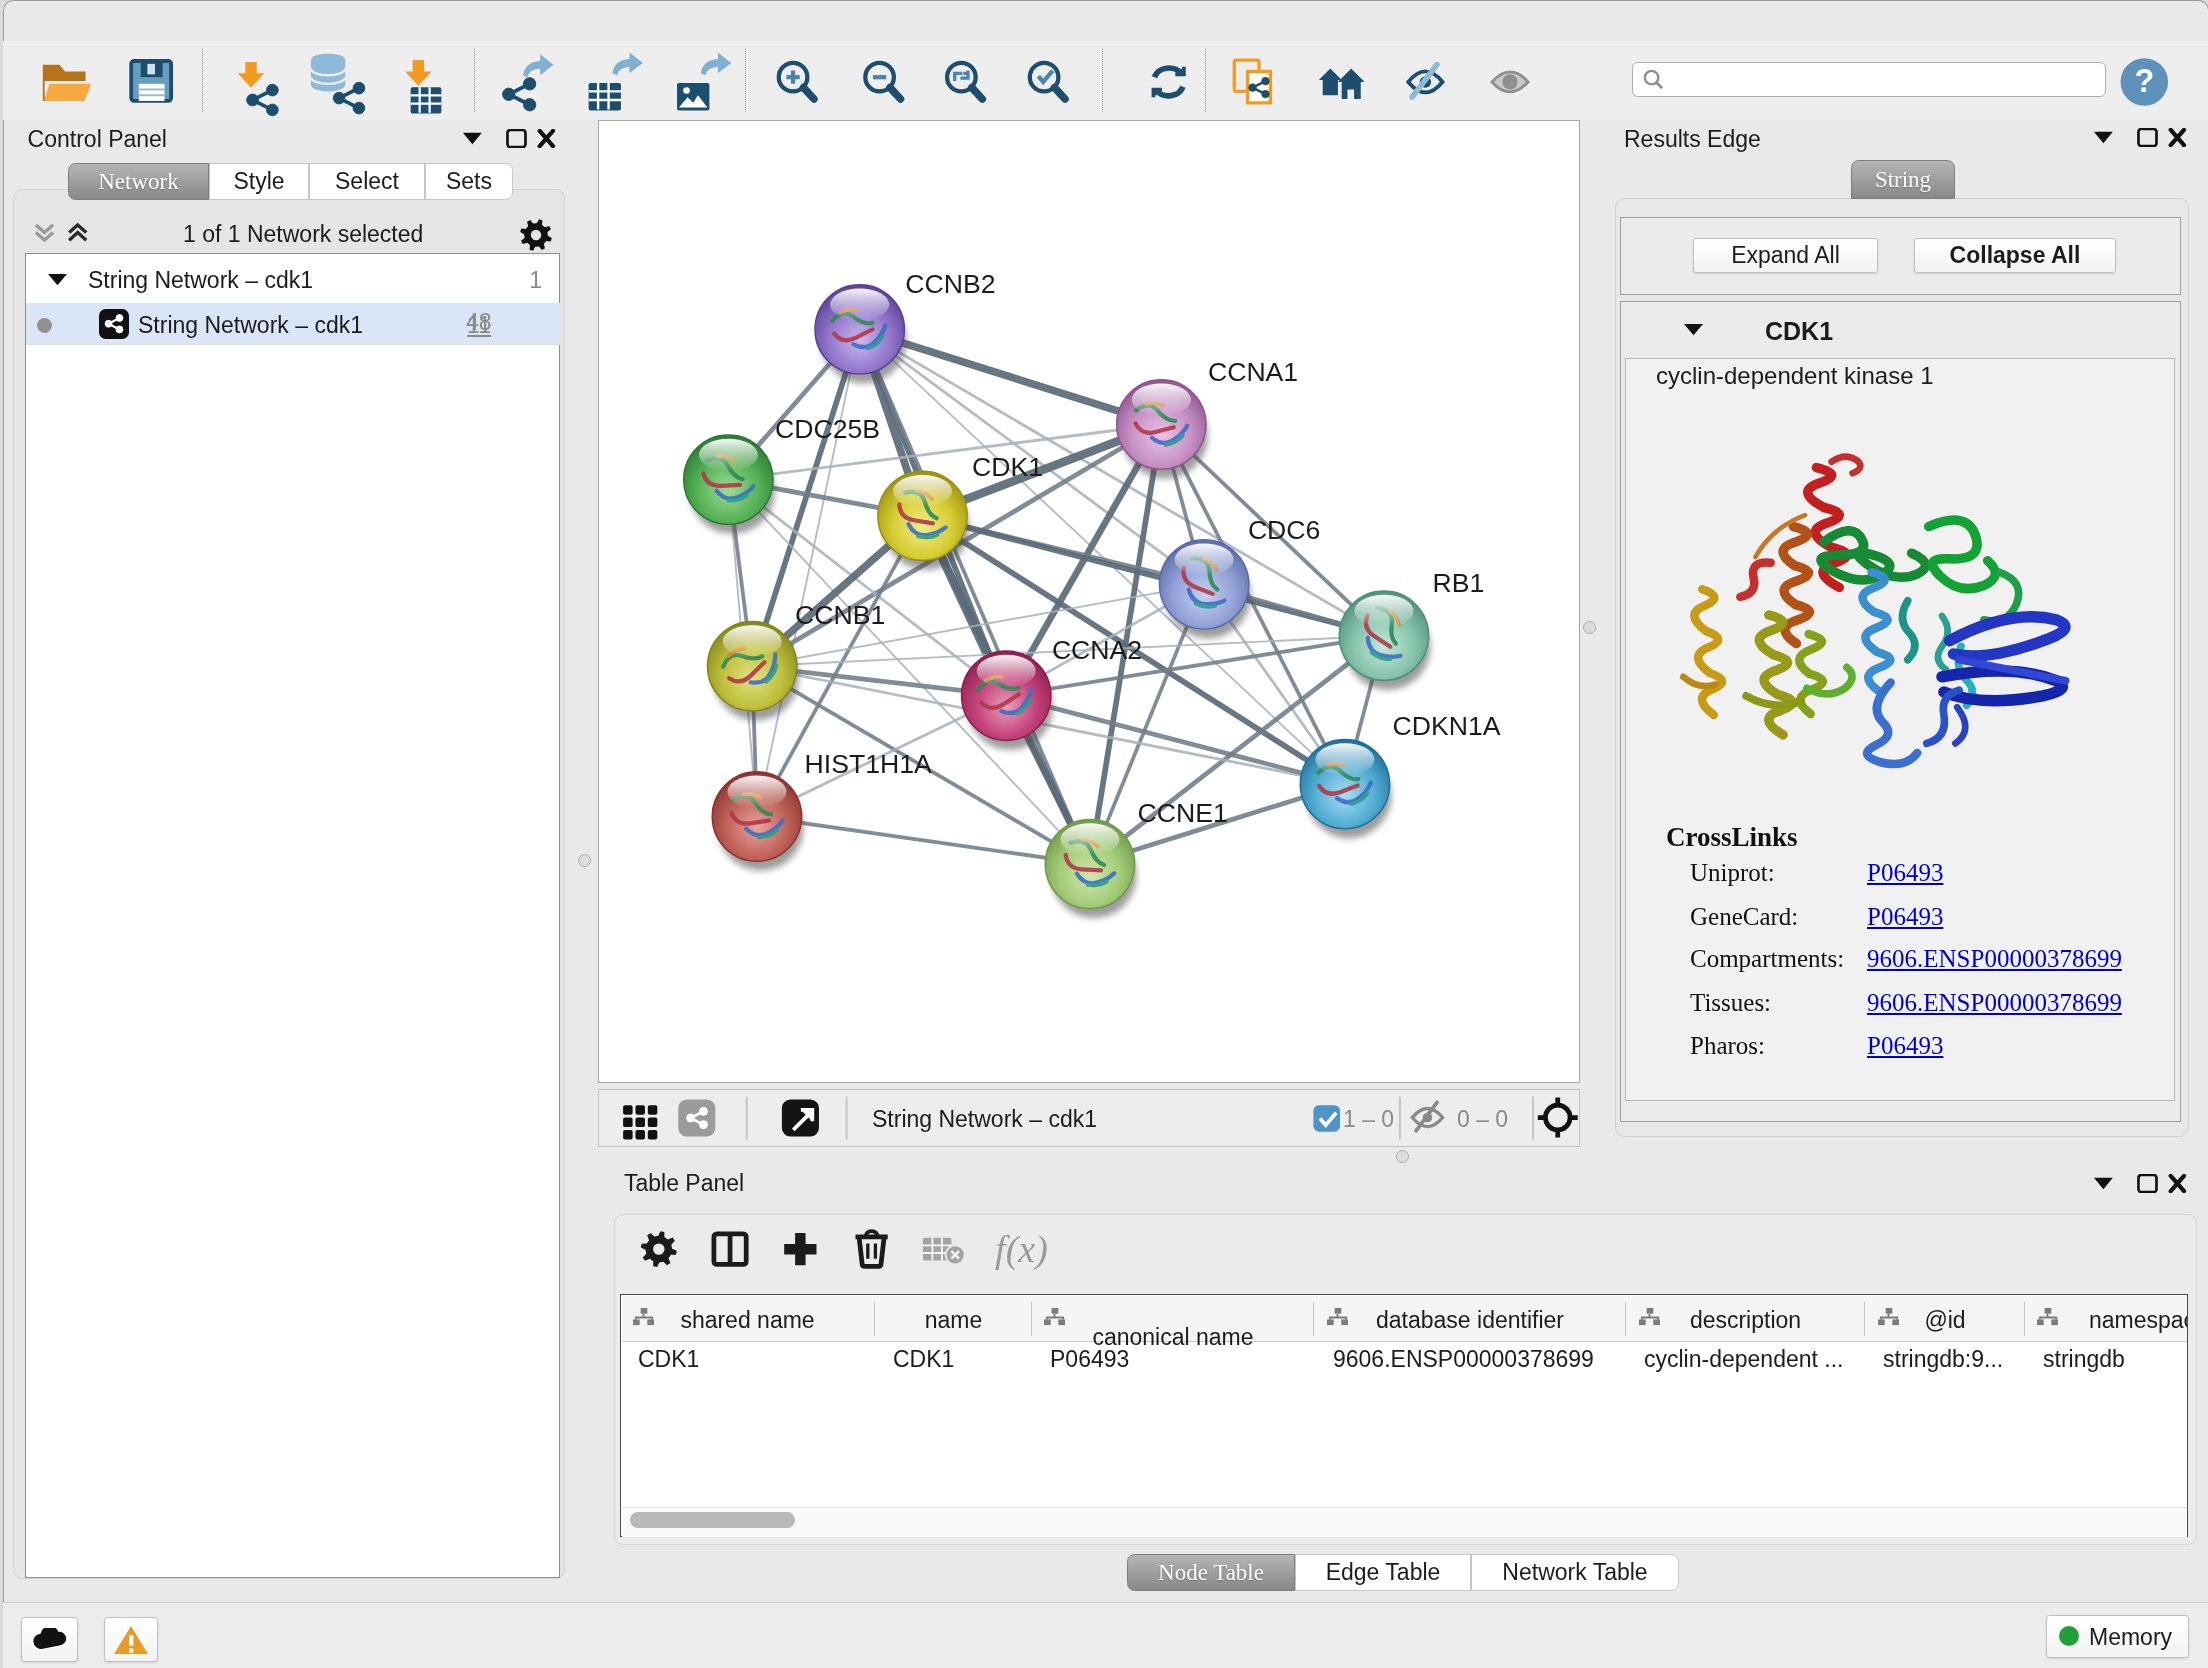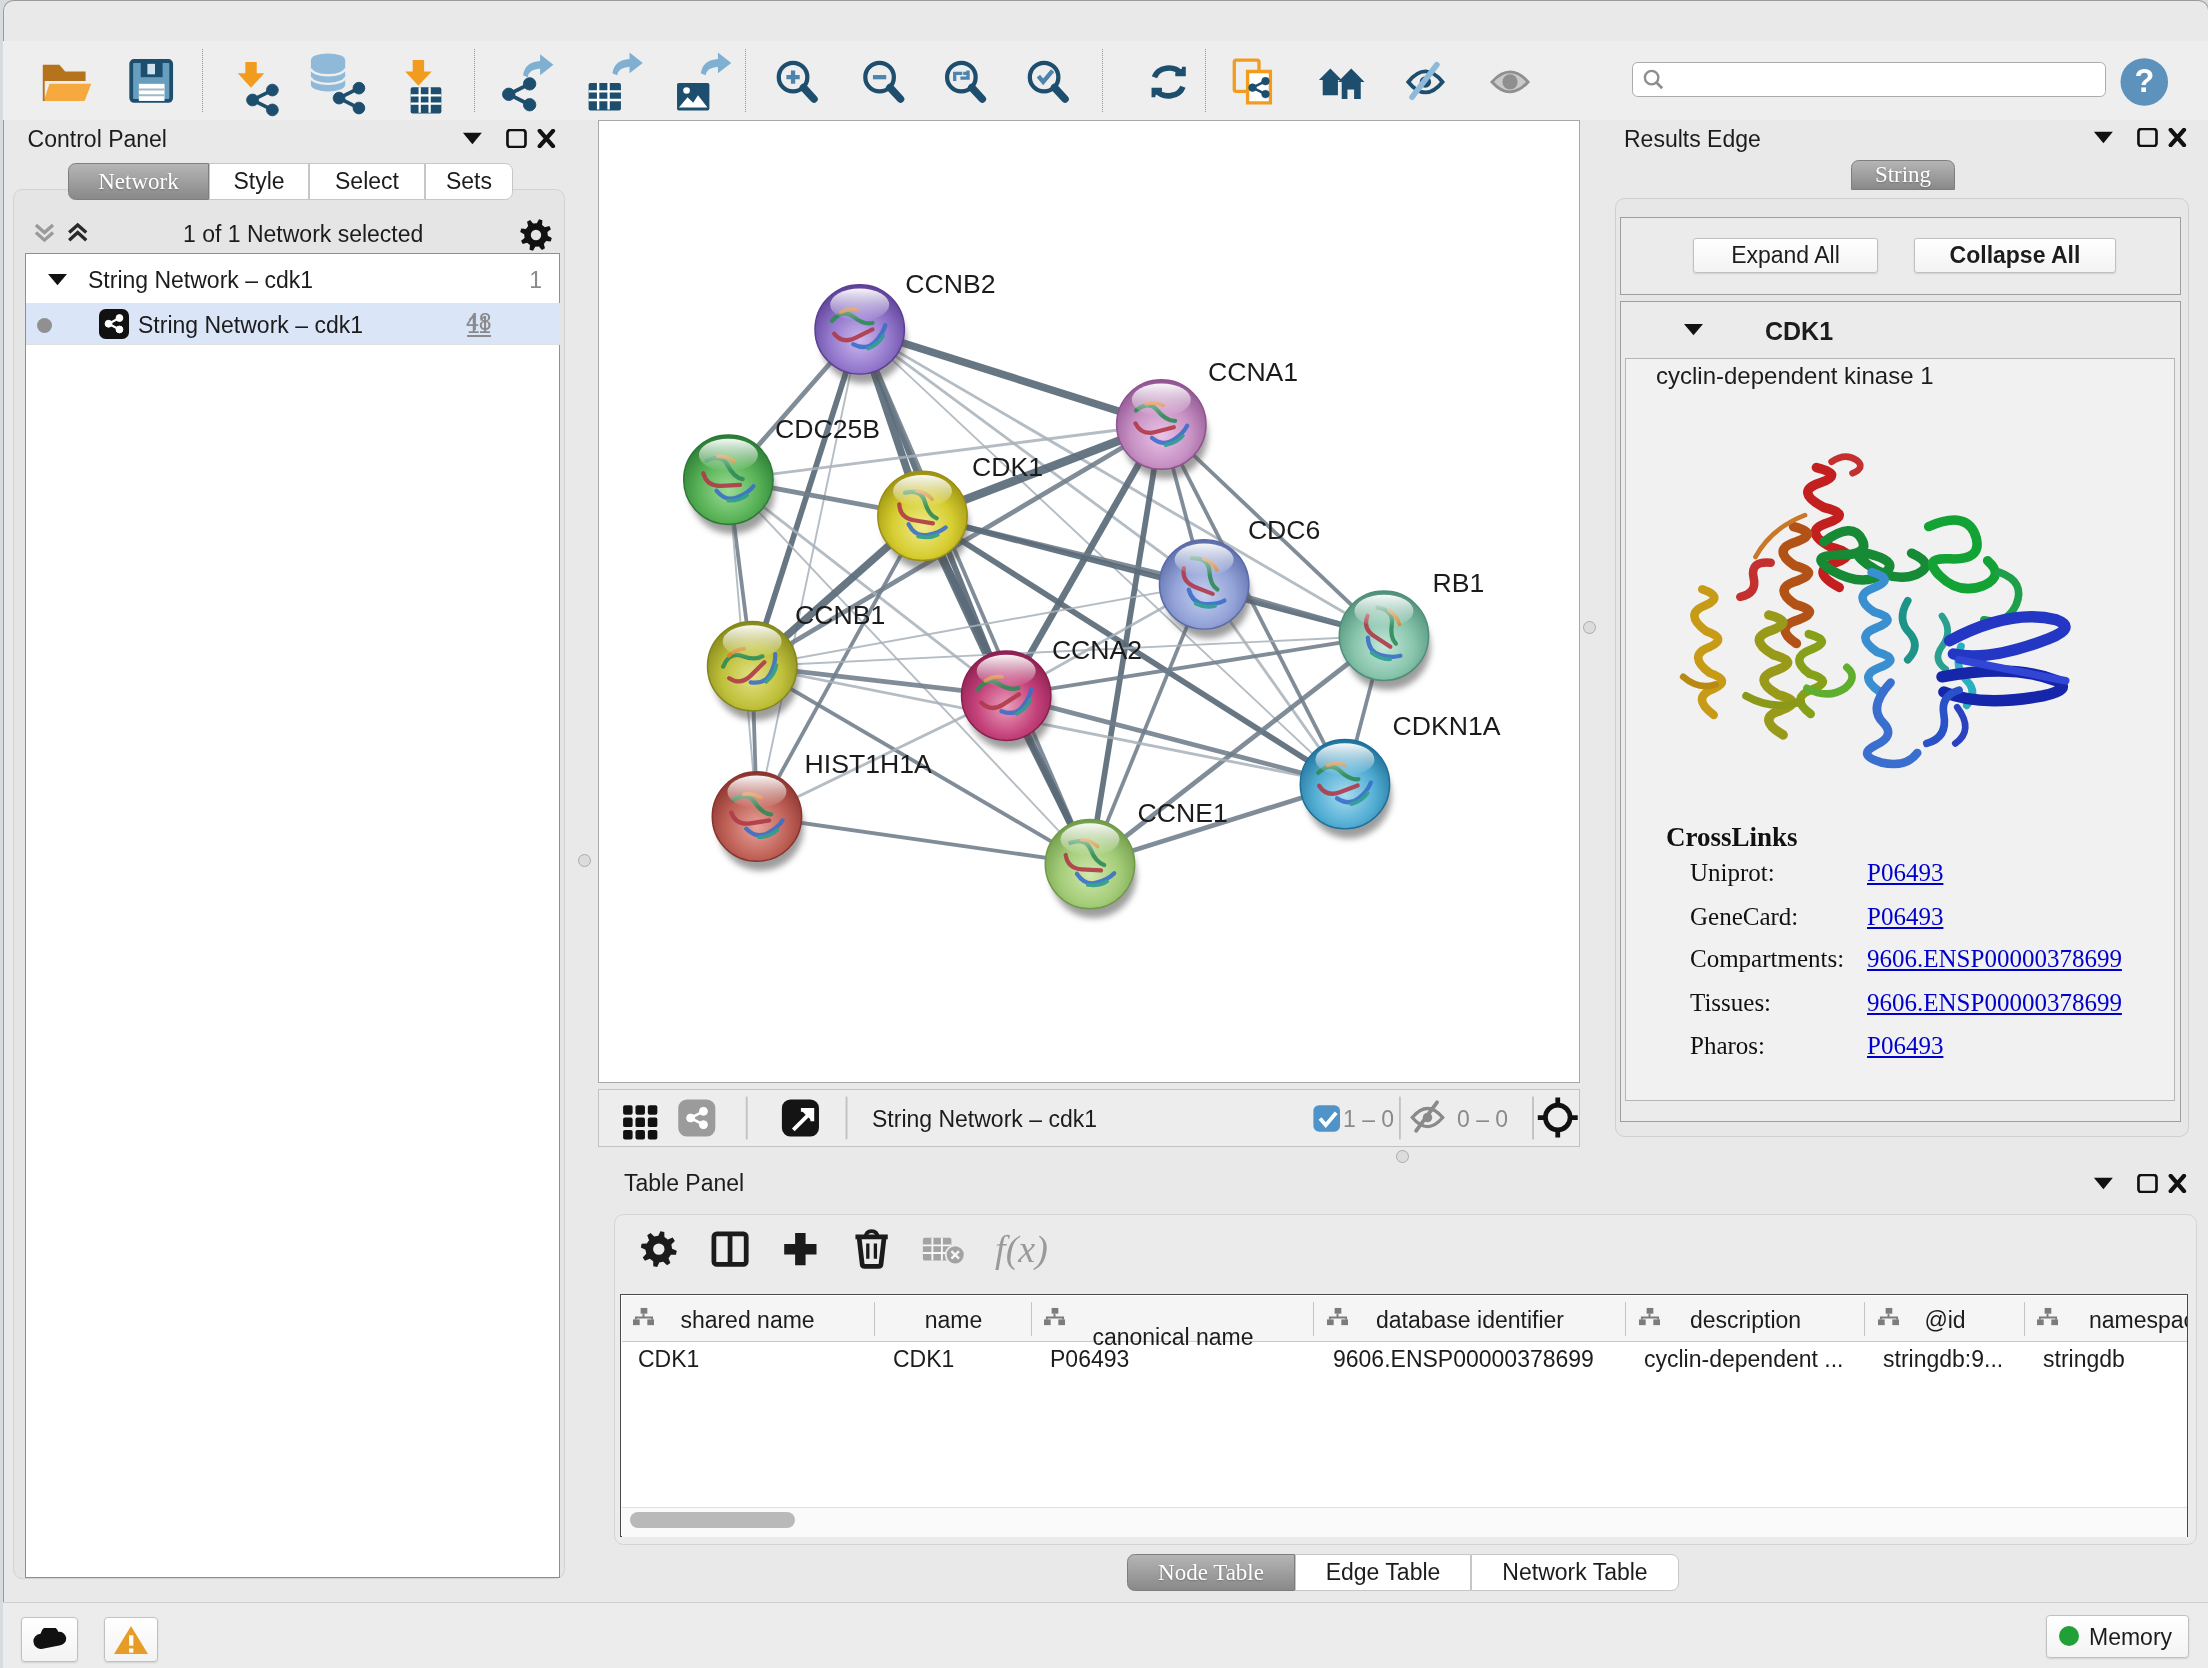--- a/index.html
+++ b/index.html
@@ -420,21 +420,21 @@
       <div class="abs" style="left:578px;top:854px;width:13.3px;height:13.3px;border-radius:50%;background:#dcdcdc;border:1px solid #ababab;box-sizing:border-box;"></div>
       <div class="abs" style="left:1583px;top:621px;width:13.3px;height:13.3px;border-radius:50%;background:#dcdcdc;border:1px solid #ababab;box-sizing:border-box;"></div>
       <div class="abs" style="left:1396px;top:1150px;width:13.3px;height:13.3px;border-radius:50%;background:#dcdcdc;border:1px solid #ababab;box-sizing:border-box;"></div>
       <div class="abs t" style="left:1624px;top:126px;">Results Edge</div>
       <svg class="abs" style="left:2092px;top:128px;" width="110" height="19" viewBox="0 0 116 20">
         <path d="M2,4 h20 l-10,12 z" fill="#111"></path>
         <rect x="49" y="1" width="19" height="18" rx="3" fill="none" stroke="#111" stroke-width="2.8"></rect>
         <path d="M83,2 L97,18 M97,2 L83,18" stroke="#111" stroke-width="4.5" stroke-linecap="round"></path>
       </svg>
       <div class="abs" style="left:1615px;top:198px;width:574px;height:939px;background:#e7e7e7;border:1px solid #cfcfcf;border-radius:9.5px;box-sizing:border-box;"></div>
-      <div class="tab tabsel" style="left:1851px;top:160px;width:104px;height:30px;border-radius:7.6px 7.6px 0 0;">String</div>
+      <div class="tab tabsel" style="left:1851px;top:160px;width:104px;height:39px;border-radius:7.6px 7.6px 0 0;">String</div>
       <div class="abs" style="left:1620px;top:217px;width:561px;height:78px;background:#ebebeb;border:1px solid #9e9e9e;box-sizing:border-box;"></div>
       <div class="btn" style="left:1693px;top:238px;width:185px;height:35px;">Expand All</div>
       <div class="btn" style="left:1914px;top:238px;width:202px;height:35px;font-weight:bold;">Collapse All</div>
       <div class="abs" style="left:1620px;top:301px;width:561px;height:821px;background:#ebebeb;border:1px solid #9e9e9e;box-sizing:border-box;"></div>
       <svg class="abs" style="left:1683px;top:323px;" width="21" height="13.3" viewBox="0 0 22 14">
         <path d="M1,1 h20 l-10,12 z" fill="#111"></path>
       </svg>
       <div class="abs t" style="left:1765px;top:317px;font-weight:700;font-size:25px;">CDK1</div>
       <div class="abs" style="left:1625px;top:358px;width:550px;height:743px;background:#f1f1f1;border:1px solid #b5b5b5;box-sizing:border-box;"></div>
       <div class="abs t" style="left:1656px;top:362px;font-size:24px;">cyclin-dependent kinase 1</div>

